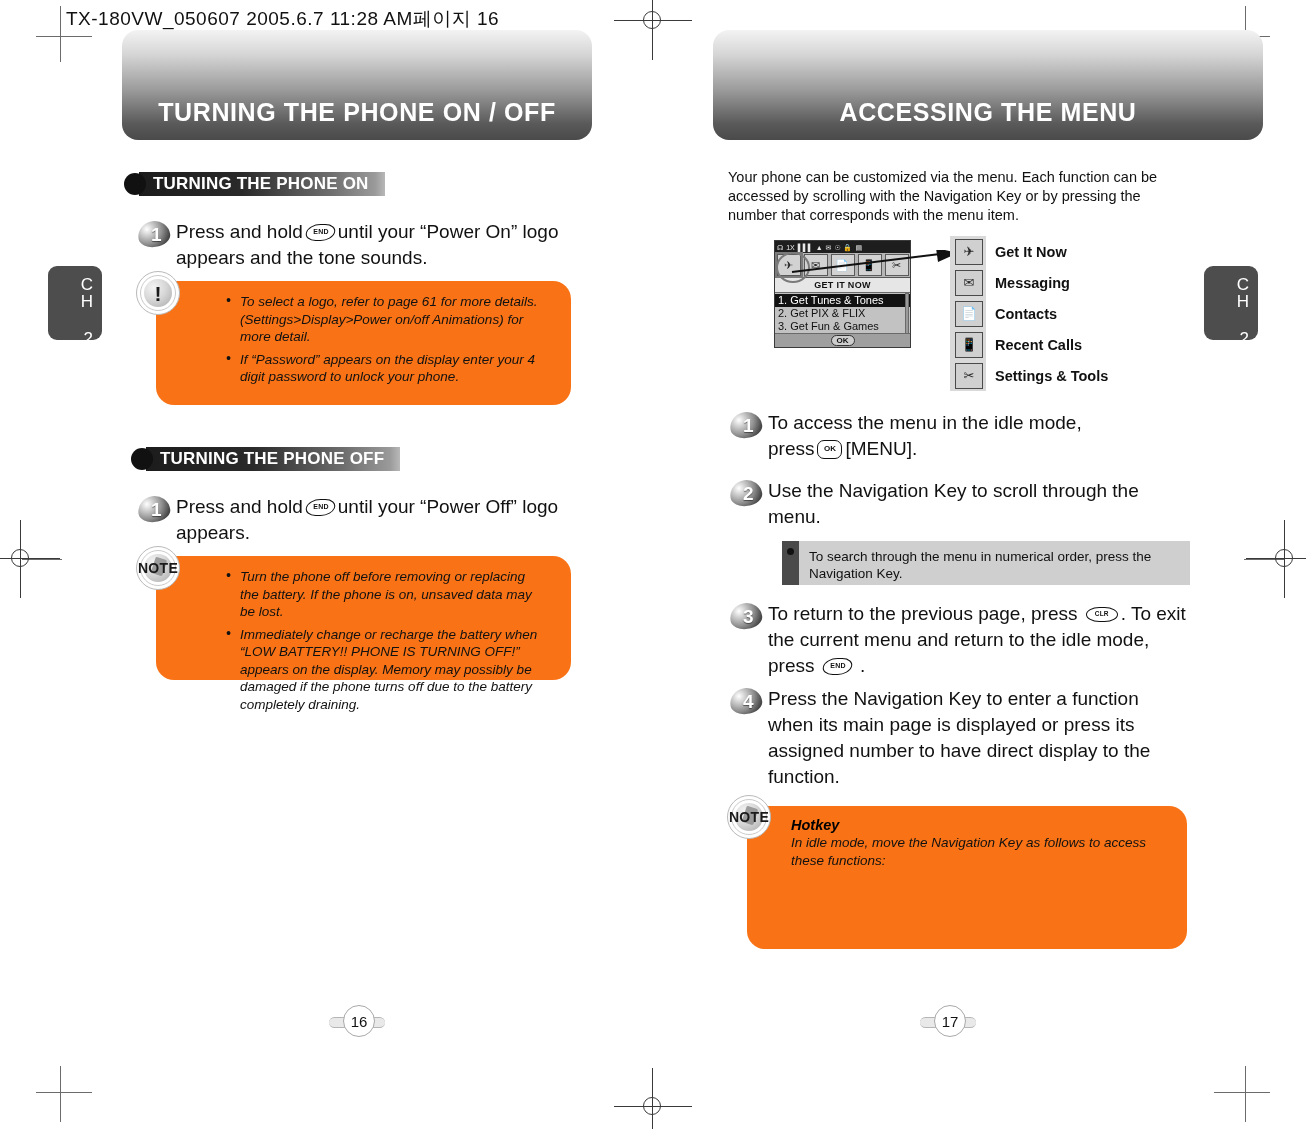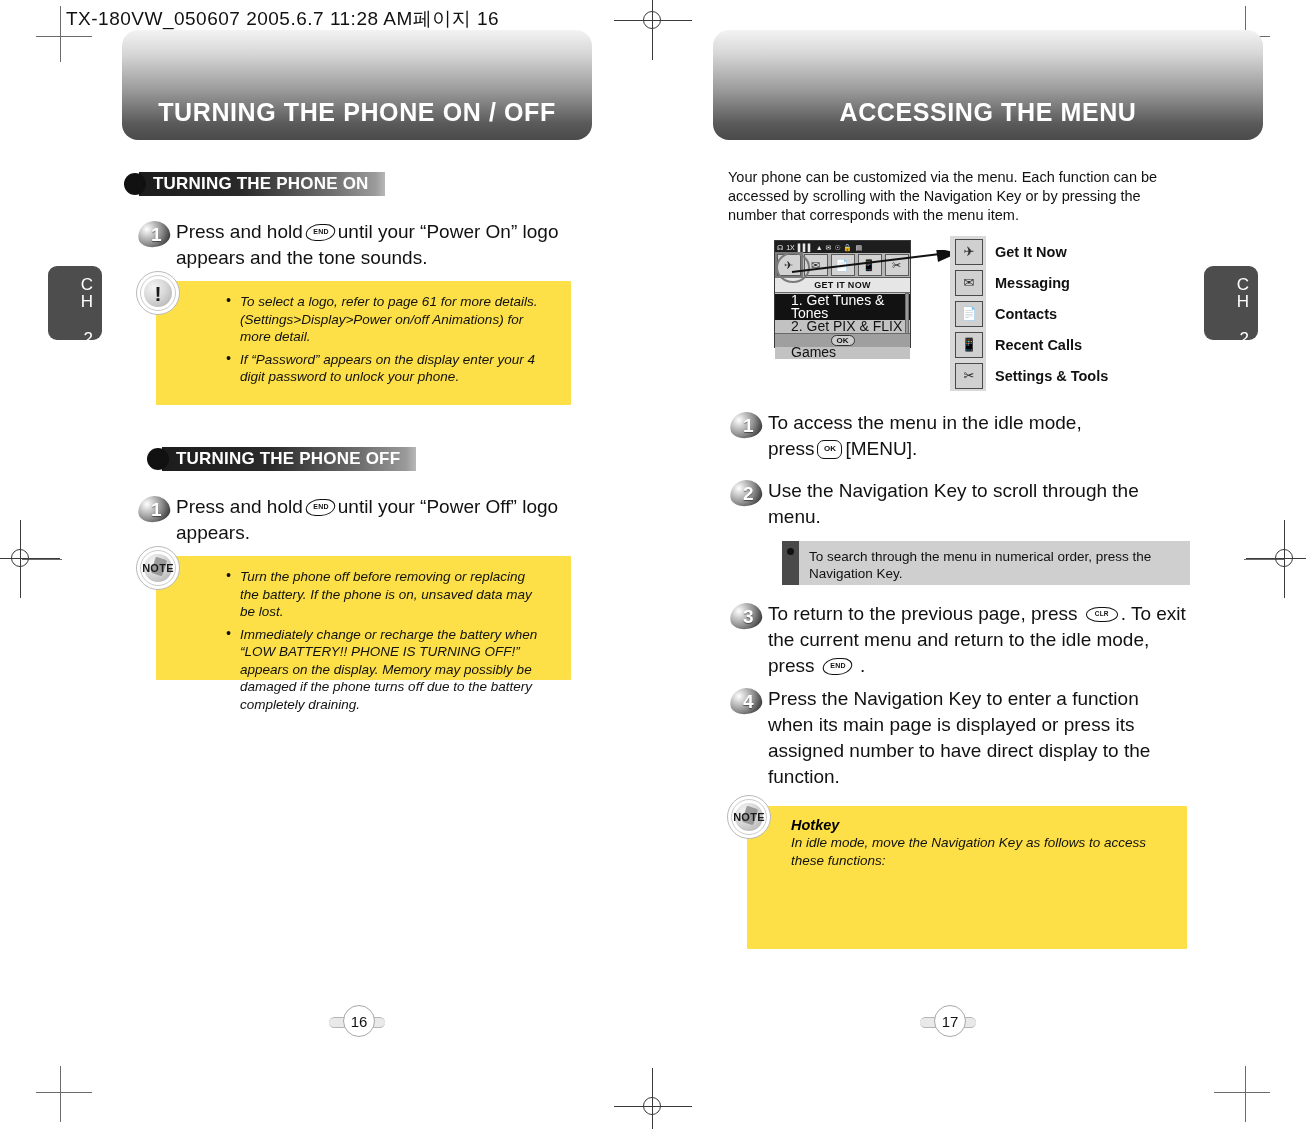--- a/index.html
+++ b/index.html
@@ -88,21 +88,21 @@
   .step-badge .num {
     position:absolute; left:13px; top:3px;
     font-size:19px; font-weight:bold; color:#fff;
     text-shadow:0 1px 1px rgba(0,0,0,.5);
   }
   .step-text { font-size:19px; line-height:26px; color:#111; }
 
   
   .notebox {
     position:absolute;
-    background:#fde047; border-radius:1px;
+    background:#f97316; border-radius:18px;
     box-sizing:border-box;
   }
   .notebox ul { margin:0; padding:0 16px 0 28px; list-style:none; }
   .notebox li {
     position:relative; font-style:italic; font-size:13.5px; line-height:17.5px;
     margin-bottom:5px; color:#111;
   }
   .notebox li:before {
     content:"\2022"; position:absolute; left:-14px; top:-1px; font-size:14px;
   }
@@ -119,21 +119,21 @@
     position:absolute; left:4px; top:4px; right:4px; bottom:4px; border-radius:50%;
     border:1px solid #cacaca;
   }
   .glyph .inner {
     position:absolute; left:8px; top:8px; width:28px; height:28px; border-radius:50%;
     background:radial-gradient(circle at 34% 30%, #f4f4f4 0%, #d8d8d8 45%, #a9a9a9 100%);
     display:flex; align-items:center; justify-content:center;
     font-weight:bold; color:#1a1a1a;
   }
   .glyph .inner.excl { font-size:21px; line-height:21px; }
-  .glyph .inner.note { font-size:11px; letter-spacing:0.3px; }
+  .glyph .inner.note { font-size:14px; letter-spacing:0.3px; }
   .glyph .inner.note .hand {
     position:absolute; left:9px; top:4px; width:12px; height:17px;
     background:#8e8e8e; border-radius:2px; transform:rotate(18deg); opacity:.85;
   }
   .glyph .inner.note .lbl { position:relative; z-index:2; }
 
   
   .tipstrip { position:absolute; display:flex; background:#cfcfcf; }
   .tipstrip .tab {
     width:17px; background:#4a4a4a; flex:0 0 auto;
@@ -164,21 +164,21 @@
     display:flex; align-items:center; justify-content:center; font-size:11px; color:#2a2a2a;
   }
   .phone .iconrow .ic.sel { outline:2px solid #7b7b7b; }
   .phone .titlebar {
     height:14px; background:#e6e6e6; border-bottom:1px solid #6a6a6a;
     font-size:9px; font-weight:bold; text-align:center; line-height:14px; color:#111;
     letter-spacing:0.3px;
   }
   .phone .list { background:#c2c2c2; padding:1px 0 0 0; }
   .phone .list .row {
-    font-size:14px; line-height:13px; padding-left:16px; color:#111;
+    font-size:11px; line-height:13px; padding-left:3px; color:#111;
   }
   .phone .list .row.hl { background:#121212; color:#fff; }
   .phone .softbar {
     position:absolute; left:0; bottom:0; width:100%; height:13px;
     background:#9f9f9f; border-top:1px solid #6a6a6a;
     display:flex; align-items:center; justify-content:center;
   }
   .phone .softbar .ok {
     font-size:8px; font-weight:bold; color:#111;
     border:1px solid #333; border-radius:7px; padding:0 5px; background:#cdcdcd;
@@ -313,21 +313,21 @@
     <div class="ring2"></div>
   <div class="inner excl">!</div>
 </div>
 <div class="notebox" style="left:156px;top:281px;width:415px;height:124px;padding:12px 10px 10px 56px;">
   <ul>
     <li>To select a logo, refer to page 61 for more details. (Settings&gt;Display&gt;Power on/off Animations) for more detail.</li>
     <li>If “Password” appears on the display enter your 4 digit password to unlock your phone.</li>
   </ul>
 </div>
 
-<div class="sect" style="left:140px;top:447px;padding-left:7px;">
+<div class="sect" style="left:124px;top:447px;padding-left:7px;">
   <div class="dot"></div>
   <div class="bar">TURNING THE PHONE OFF</div>
 </div>
 
 <div class="step" style="left:138px;top:494px;width:440px;">
   <div class="step-badge">
     <div class="blob"></div>
     <div class="num">1</div>
   </div>
   <div class="step-text">

